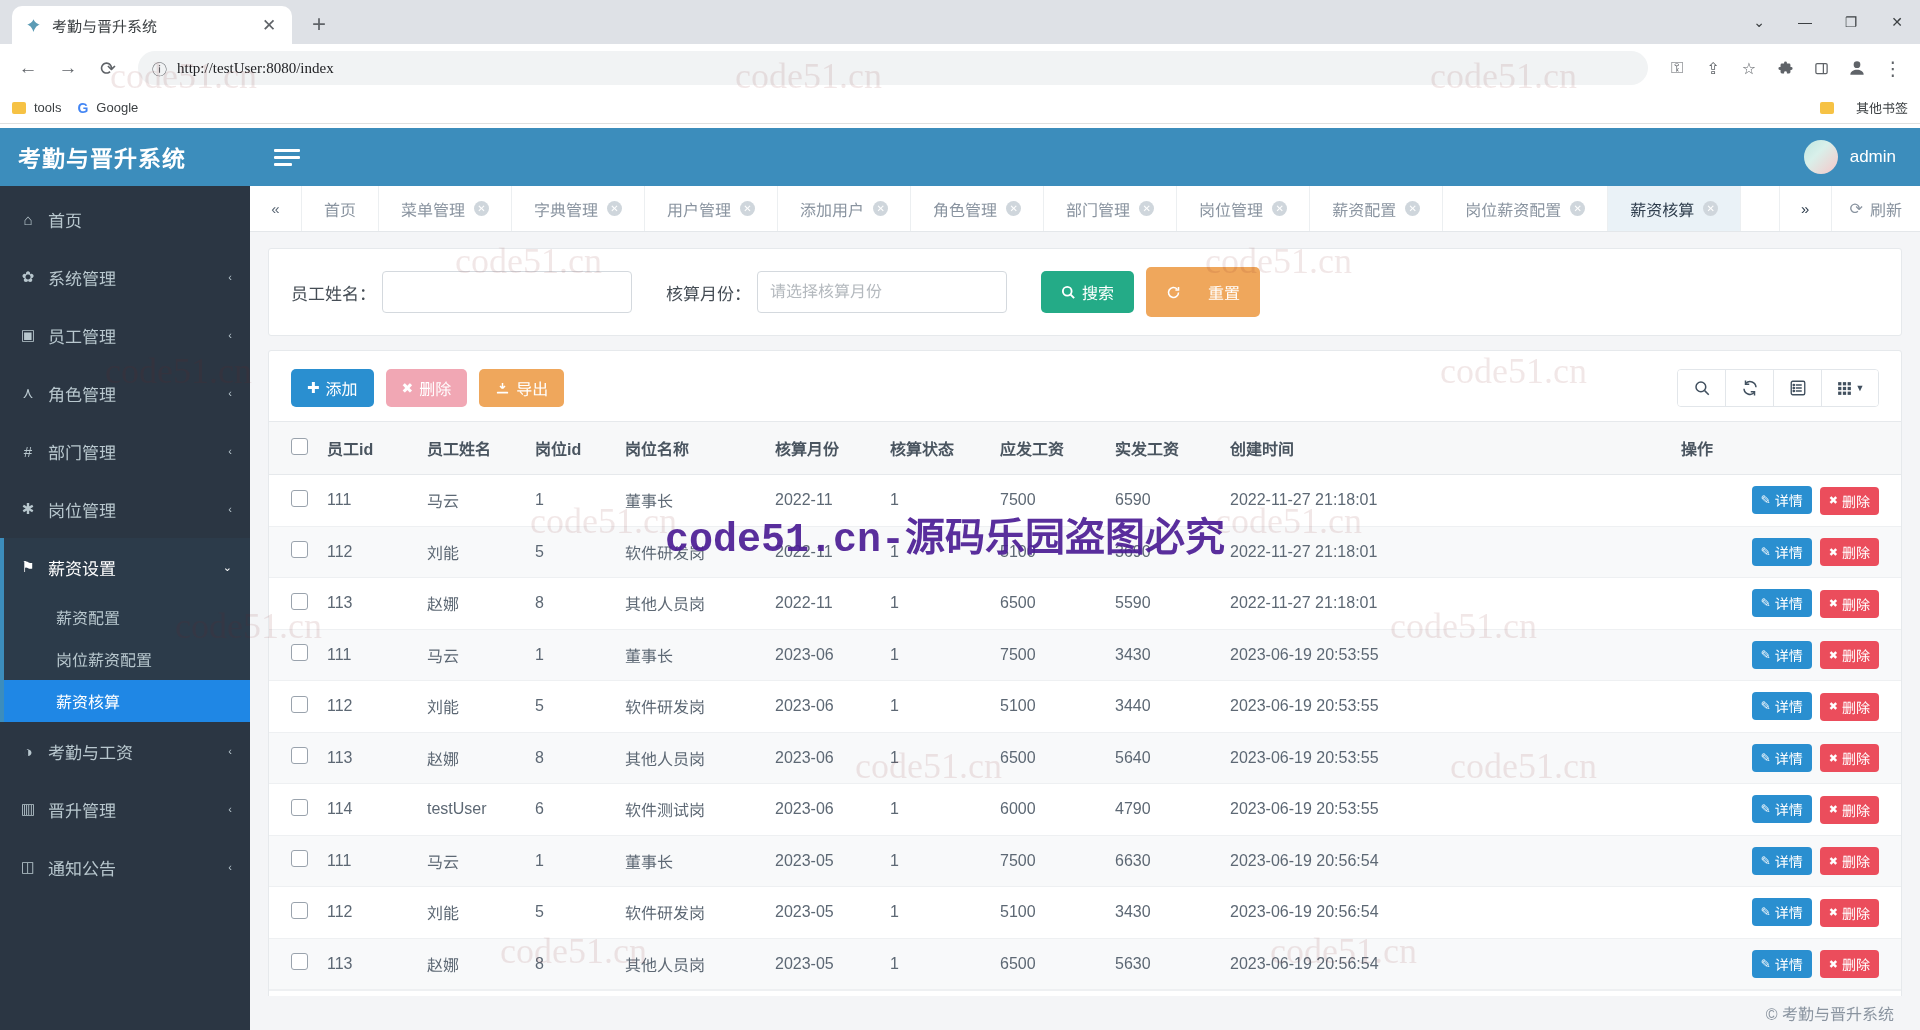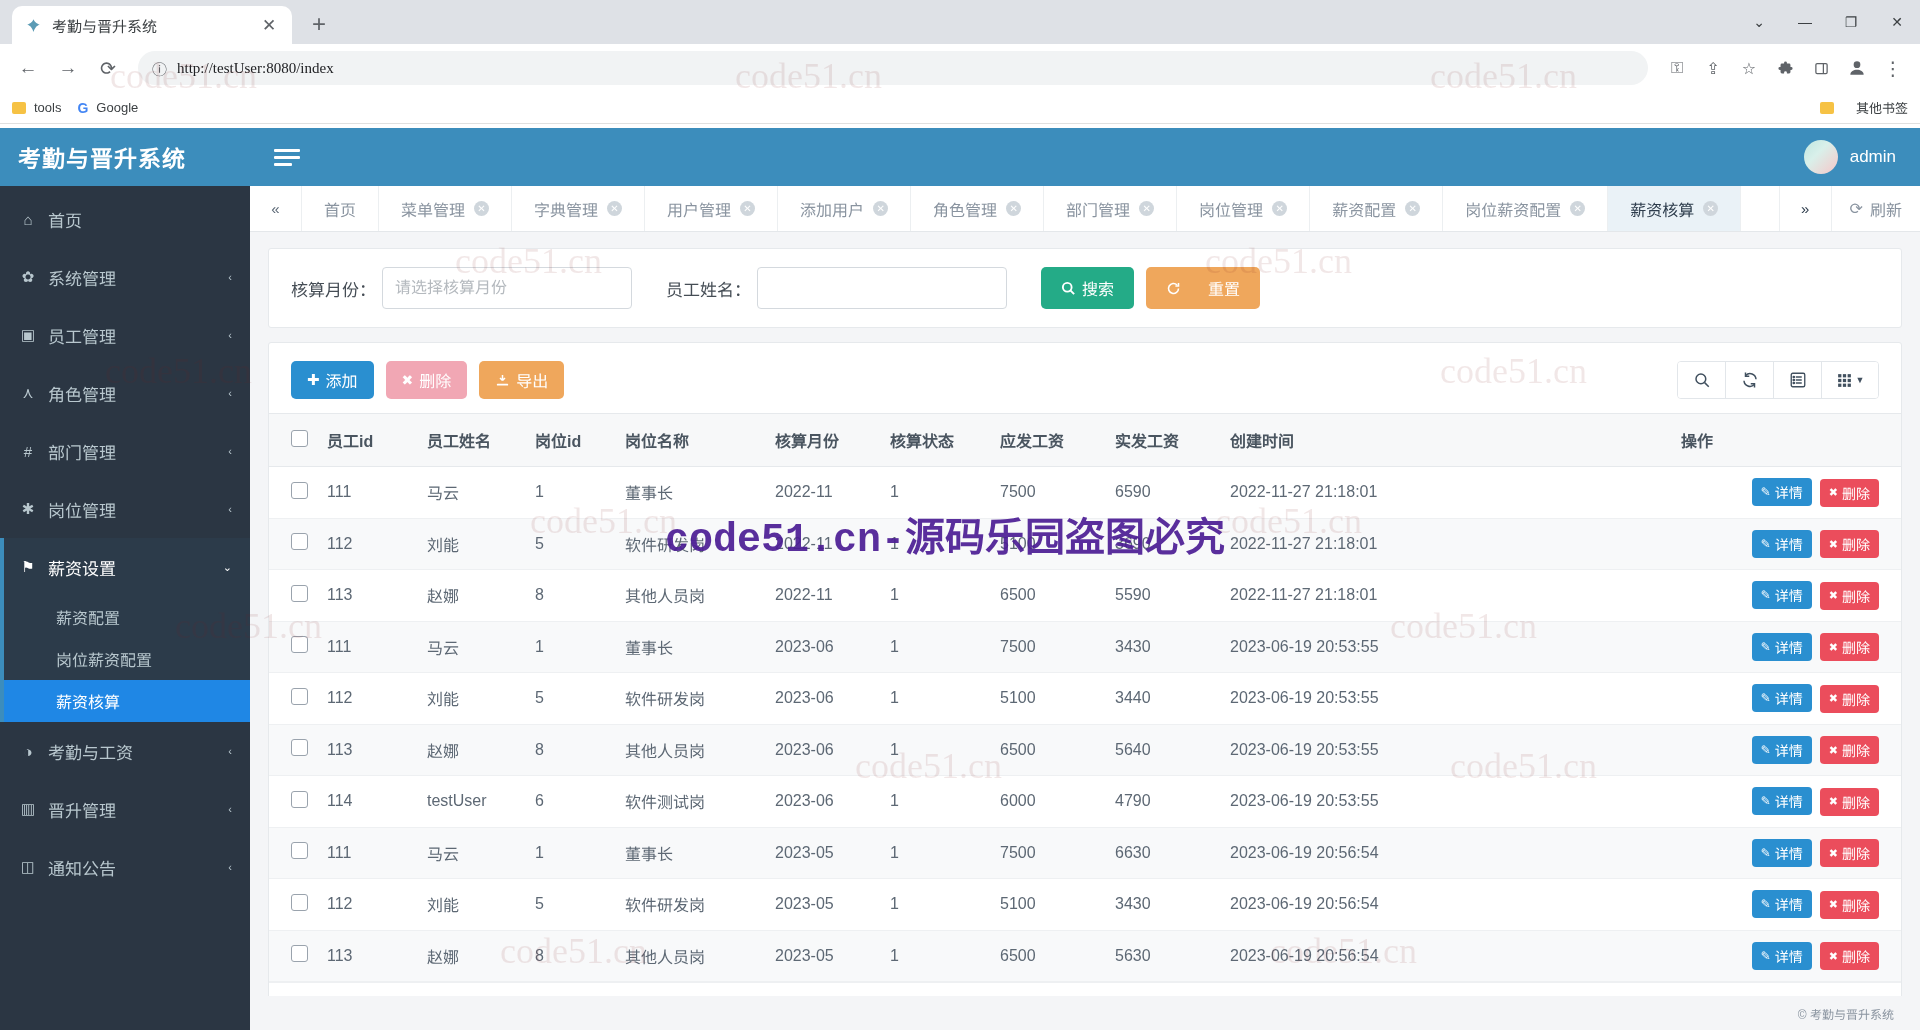--- a/index.html
+++ b/index.html
@@ -101,21 +101,21 @@
   .card { background:#fff; border:1px solid #e6e9ec; border-radius:3px; }
   .searchcard { padding:18px 22px; margin-bottom:14px; display:flex; align-items:center; }
   .fgroup { display:flex; align-items:center; gap:6px; margin-right:34px; }
   .flabel { font-size:17px; color:#454d55; white-space:nowrap; }
   .finput { width:250px; height:42px; border:1px solid #d4d9de; border-radius:4px; padding:0 12px;
             font-size:16px; color:#555; outline:none; background:#fff; }
   .finput::placeholder { color:#b4b9be; }
   .btn { display:inline-flex; align-items:center; gap:6px; border:none; border-radius:5px;
          font-size:16px; color:#fff; cursor:pointer; font-family:inherit; }
   .btn-search { background:#24ab87; height:42px; padding:0 20px; }
-  .btn-reset  { background:#efa75c; height:42px; padding:0 20px; margin-left:12px;gap:27px; }
+  .btn-reset  { background:#efa75c; height:50px; padding:0 20px; margin-left:12px;gap:27px; }
 
   .tablecard { padding:0; }
   .table-toolbar { display:flex; align-items:center; padding:18px 22px 14px 22px; }
   .btn-add { background:#2a8fd0; height:38px; padding:0 16px; }
   .btn-del { background:#f1a7b4; height:38px; padding:0 16px; margin-left:12px; color:#fff; }
   .btn-exp { background:#efa75c; height:38px; padding:0 16px; margin-left:12px; }
   .tt-right { margin-left:auto; display:flex; align-items:stretch; border:1px solid #e2e6ea; border-radius:4px;
               overflow:hidden; height:38px; }
   .tt-btn { width:48px; display:flex; align-items:center; justify-content:center; color:#41505f; font-size:17px;
             border-right:1px solid #e2e6ea; background:#fff; }
@@ -142,21 +142,21 @@
   thead th.c-ops { text-align:right; padding-right:100px !important; }
   .chk { width:17px; height:17px; border:1px solid #9aa3ad; border-radius:3px; background:#fff; display:inline-block; }
   .opbtn { display:inline-flex; align-items:center; gap:4px; height:28px; padding:0 9px; border-radius:4px;
            font-size:14px; color:#fff; }
   .op-detail { background:#2a8fd0; }
   .op-delete { background:#eb4d5c; margin-left:8px; }
 
   .table-footer { display:flex; align-items:center; padding:16px 22px; border-top:1px solid #eef0f2; }
 
   .appfooter { height:34px; display:flex; align-items:center; justify-content:flex-end; padding-right:26px;
-               font-size:12px; color:#8a94a0; background:#f4f5f7; }
+               font-size:16px; color:#8a94a0; background:#f4f5f7; }
 
   
   .wm { position:absolute; color:#7f1d1d; opacity:0.10; font-size:36px; font-family:Liberation Serif, serif;
         pointer-events:none; white-space:nowrap; z-index:50; }
   .wm-red { position:absolute; color:#4c1d95; opacity:0.92; font-size:40px; font-weight:bold;
             font-family:Liberation Mono, monospace; pointer-events:none; white-space:nowrap; z-index:60; }
   svg { display:block; }
 </style>
 </head>
 <body>
@@ -373,26 +373,26 @@
             <span>⟳</span>
             <span>刷新</span>
           </div>
         </div>
       </div>
 
       <div class="content">
 
         <div class="card searchcard">
           <div class="fgroup">
+            <span class="flabel">员工姓名：</span>
+            <input class="finput" type="text" value="" style="">
+          </div>
+          <div class="fgroup">
             <span class="flabel">核算月份：</span>
             <input class="finput" type="text" placeholder="请选择核算月份" style="">
-          </div>
-          <div class="fgroup">
-            <span class="flabel">员工姓名：</span>
-            <input class="finput" type="text" value="" style="">
           </div>
           <button class="btn btn-search">
             <span>
               <svg width="15" height="15" viewBox="0 0 24 24" fill="none" stroke="#fff" stroke-width="3">
                   <circle cx="10" cy="10" r="7"></circle>
                   <line x1="15" y1="15" x2="21" y2="21"></line>
                 </svg>
             </span>
             <span>搜索</span>
           </button>

